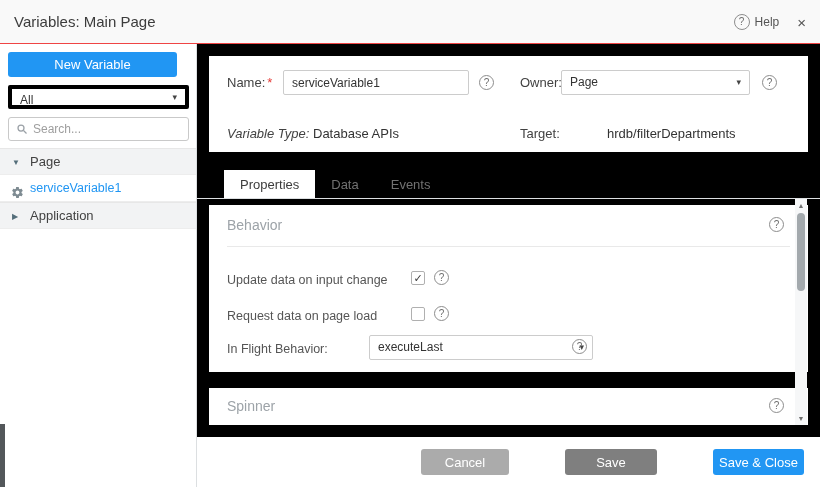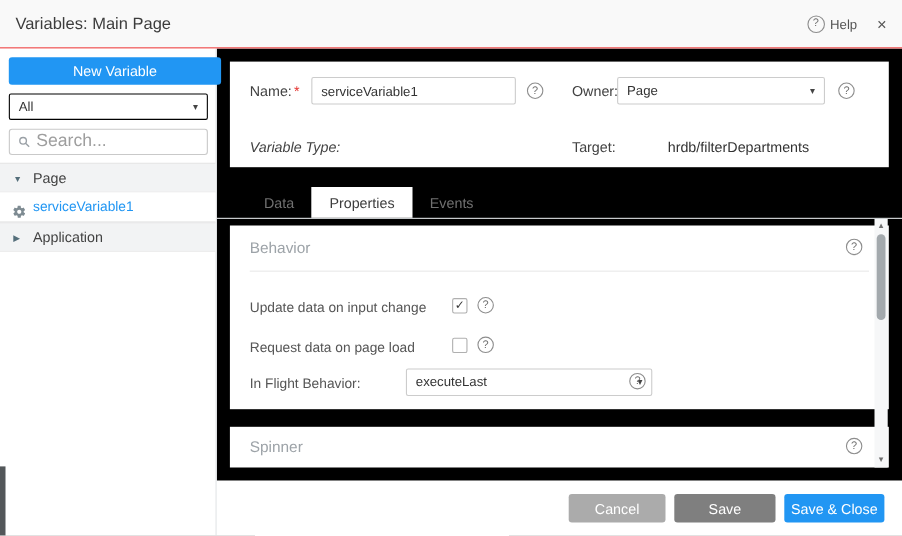--- a/index.html
+++ b/index.html
@@ -10,26 +10,26 @@
   
   .header { position: absolute; left: 0; top: 0; width: 820px; height: 44px; background: #f9f9f9; border-bottom: 1px solid #ef4444; z-index: 5; }
   .header-title { position: absolute; left: 14px; top: 0; line-height: 44px; font-size: 15px; color: #3c3c3c; }
   .header-right { position: absolute; right: 14px; top: 0; height: 44px; display: flex; align-items: center; }
   .help-circle { display: inline-block; width: 16px; height: 16px; border: 1px solid #8d8d8d; border-radius: 50%; color: #6e6e6e; font-size: 10px; line-height: 14px; text-align: center; cursor: pointer; flex: none; }
   .header-help-label { font-size: 12px; color: #555; margin-left: 5px; cursor: pointer; }
   .header-close { font-size: 15px; color: #555; margin-left: 18px; cursor: pointer; }
 
   
   .sidebar { position: absolute; left: 0; top: 44px; width: 197px; bottom: 0; background: #fff; border-right: 1px solid #dcdfe1; z-index: 2; }
-  .btn-new { position: absolute; left: 8px; top: 8px; width: 193px; height: 25px; background: #2196f3; color: #fff; border: none; border-radius: 3px; font-size: 13px; font-family: inherit; cursor: pointer; }
-  .filter-select { position: absolute; left: 8px; top: 41px; width: 181px; height: 24px; border: 1px solid #000000; border-radius: 2px; background: #fff; font-size: 12px; color: #333; line-height: 22px; padding-left: 8px; cursor: pointer; }
+  .btn-new { position: absolute; left: 8px; top: 8px; width: 169px; height: 25px; background: #2196f3; color: #fff; border: none; border-radius: 3px; font-size: 13px; font-family: inherit; cursor: pointer; }
+  .filter-select { position: absolute; left: 8px; top: 41px; width: 181px; height: 24px; border: 4px solid #000000; border-radius: 2px; background: #fff; font-size: 12px; color: #333; line-height: 22px; padding-left: 8px; cursor: pointer; }
   .select-caret { position: absolute; right: 8px; top: 0; height: 100%; display: flex; align-items: center; font-size: 9px; color: #444; }
   .search-box { position: absolute; left: 8px; top: 73px; width: 181px; height: 24px; border: 1px solid #c9c9c9; border-radius: 3px; display: flex; align-items: center; padding-left: 7px; background: #fff; }
   .search-box svg { flex: none; }
-  .search-input { border: none; outline: none; flex: 1; font-size: 16px; color: #1d4ed8; margin-left: 5px; min-width: 0; font-family: inherit; background: transparent; }
+  .search-input { border: none; outline: none; flex: 1; font-size: 12px; color: #1d4ed8; margin-left: 5px; min-width: 0; font-family: inherit; background: transparent; }
   .search-input::placeholder { color: #9e9e9e; }
 
   .tree { position: absolute; left: 0; top: 104px; right: 0; }
   .tree-row { position: relative; height: 27px; line-height: 26px; font-size: 13px; color: #4a4a4a; border-bottom: 1px solid #ededed; padding-left: 30px; cursor: pointer; background: #fff; }
   .tree-row.group { background: #f2f3f4; border-top: 1px solid #e7e7e7; color: #424242; }
   .tree-row.selected .lbl { color: #2196f3; }
   .tree-row .tri { position: absolute; left: 12px; top: 0; font-size: 8px; color: #546e7a; line-height: 27px; }
   .tree-row .row-icon { position: absolute; left: 11px; top: 7px; }
   .tree-row .lbl { font-size: 12.5px; }
   .tree-row.group .lbl { font-size: 13px; }
@@ -57,21 +57,21 @@
   .checkbox { position: absolute; width: 14px; height: 14px; border: 1px solid #b0b0b0; border-radius: 2px; background: #fff; font-size: 11px; font-weight: bold; color: #3a3a3a; line-height: 13px; text-align: center; cursor: pointer; }
   .inline-help { position: absolute; }
 
   .scrollbar { position: absolute; right: 13px; top: 155px; width: 12px; height: 226px; background: #f6f7f8; z-index: 3; }
   .scroll-btn { position: absolute; left: 0; width: 12px; height: 13px; font-size: 7px; color: #6f6f6f; text-align: center; line-height: 13px; cursor: pointer; }
   .scroll-btn.up { top: 0; }
   .scroll-btn.down { bottom: 0; }
   .scroll-thumb { position: absolute; left: 2px; top: 14px; width: 8px; height: 78px; background: #a3a9ad; border-radius: 4px; cursor: pointer; }
 
   
-  .footer { position: absolute; left: 197px; right: 0; bottom: 0; height: 50px; background: #fff; display: flex; align-items: center; justify-content: flex-end; padding-right: 16px; z-index: 4; }
+  .footer { position: absolute; left: 197px; right: 0; bottom: 0; height: 50px; background: #fff; display: flex; align-items: center; justify-content: flex-end; padding-right: 16px; z-index: 4; gap: 48px; }
   .btn { height: 26px; border: none; border-radius: 3px; color: #fff; font-size: 13px; font-family: inherit; cursor: pointer; margin-left: 8px; }
   .btn-cancel { width: 88px; background: #ababab; }
   .btn-save { width: 92px; background: #7f7f7f; }
   .btn-save-close { width: 91px; background: #2196f3; }
 
   .window-scroll-thumb { position: absolute; left: 0; top: 424px; width: 5px; height: 63px; background: #53575a; z-index: 6; }
 </style>
 </head>
 <body>
 
@@ -130,27 +130,28 @@
       <span class="help-circle" style="position:absolute; left:270px; top:19px; width:15px; height:15px; line-height:13px;">?</span>
 
       <span class="fld-label" style="left:311px; top:14px;"><span>Owner:</span><span class="req">*</span></span>
       <div class="sel" style="left:352px; top:14px; width:189px;">
         <span>Page</span>
         <span class="select-caret">▾</span>
       </div>
       <span class="help-circle" style="position:absolute; left:553px; top:19px; width:15px; height:15px; line-height:13px;">?</span>
 
       <span class="ro-label" style="left:18px; top:68px;font-style:italic;">Variable Type:</span>
+      <span class="ro-value" style="left:104px; top:68px;">Database APIs</span>
       <span class="ro-label" style="left:311px; top:68px;">Target:</span>
       <span class="ro-value" style="left:365px; top:68px;padding-left:33px;">hrdb/filterDepartments</span>
     </div>
 
     <div class="tabbar">
+      <div class="tab active">Properties</div>
       <div class="tab">Data</div>
-      <div class="tab active">Properties</div>
       <div class="tab">Events</div>
     </div>
 
     <div class="section-card" style="top:161px; height:167px;">
       <div class="section-title">Behavior</div>
       <span class="help-circle section-help" style="width:15px; height:15px; line-height:13px;">?</span>
       <div class="section-divider"></div>
 
       <span class="prop-label" style="top:66px;">Update data on input change</span>
       <span class="checkbox" style="left:202px; top:66px;">✓</span>

